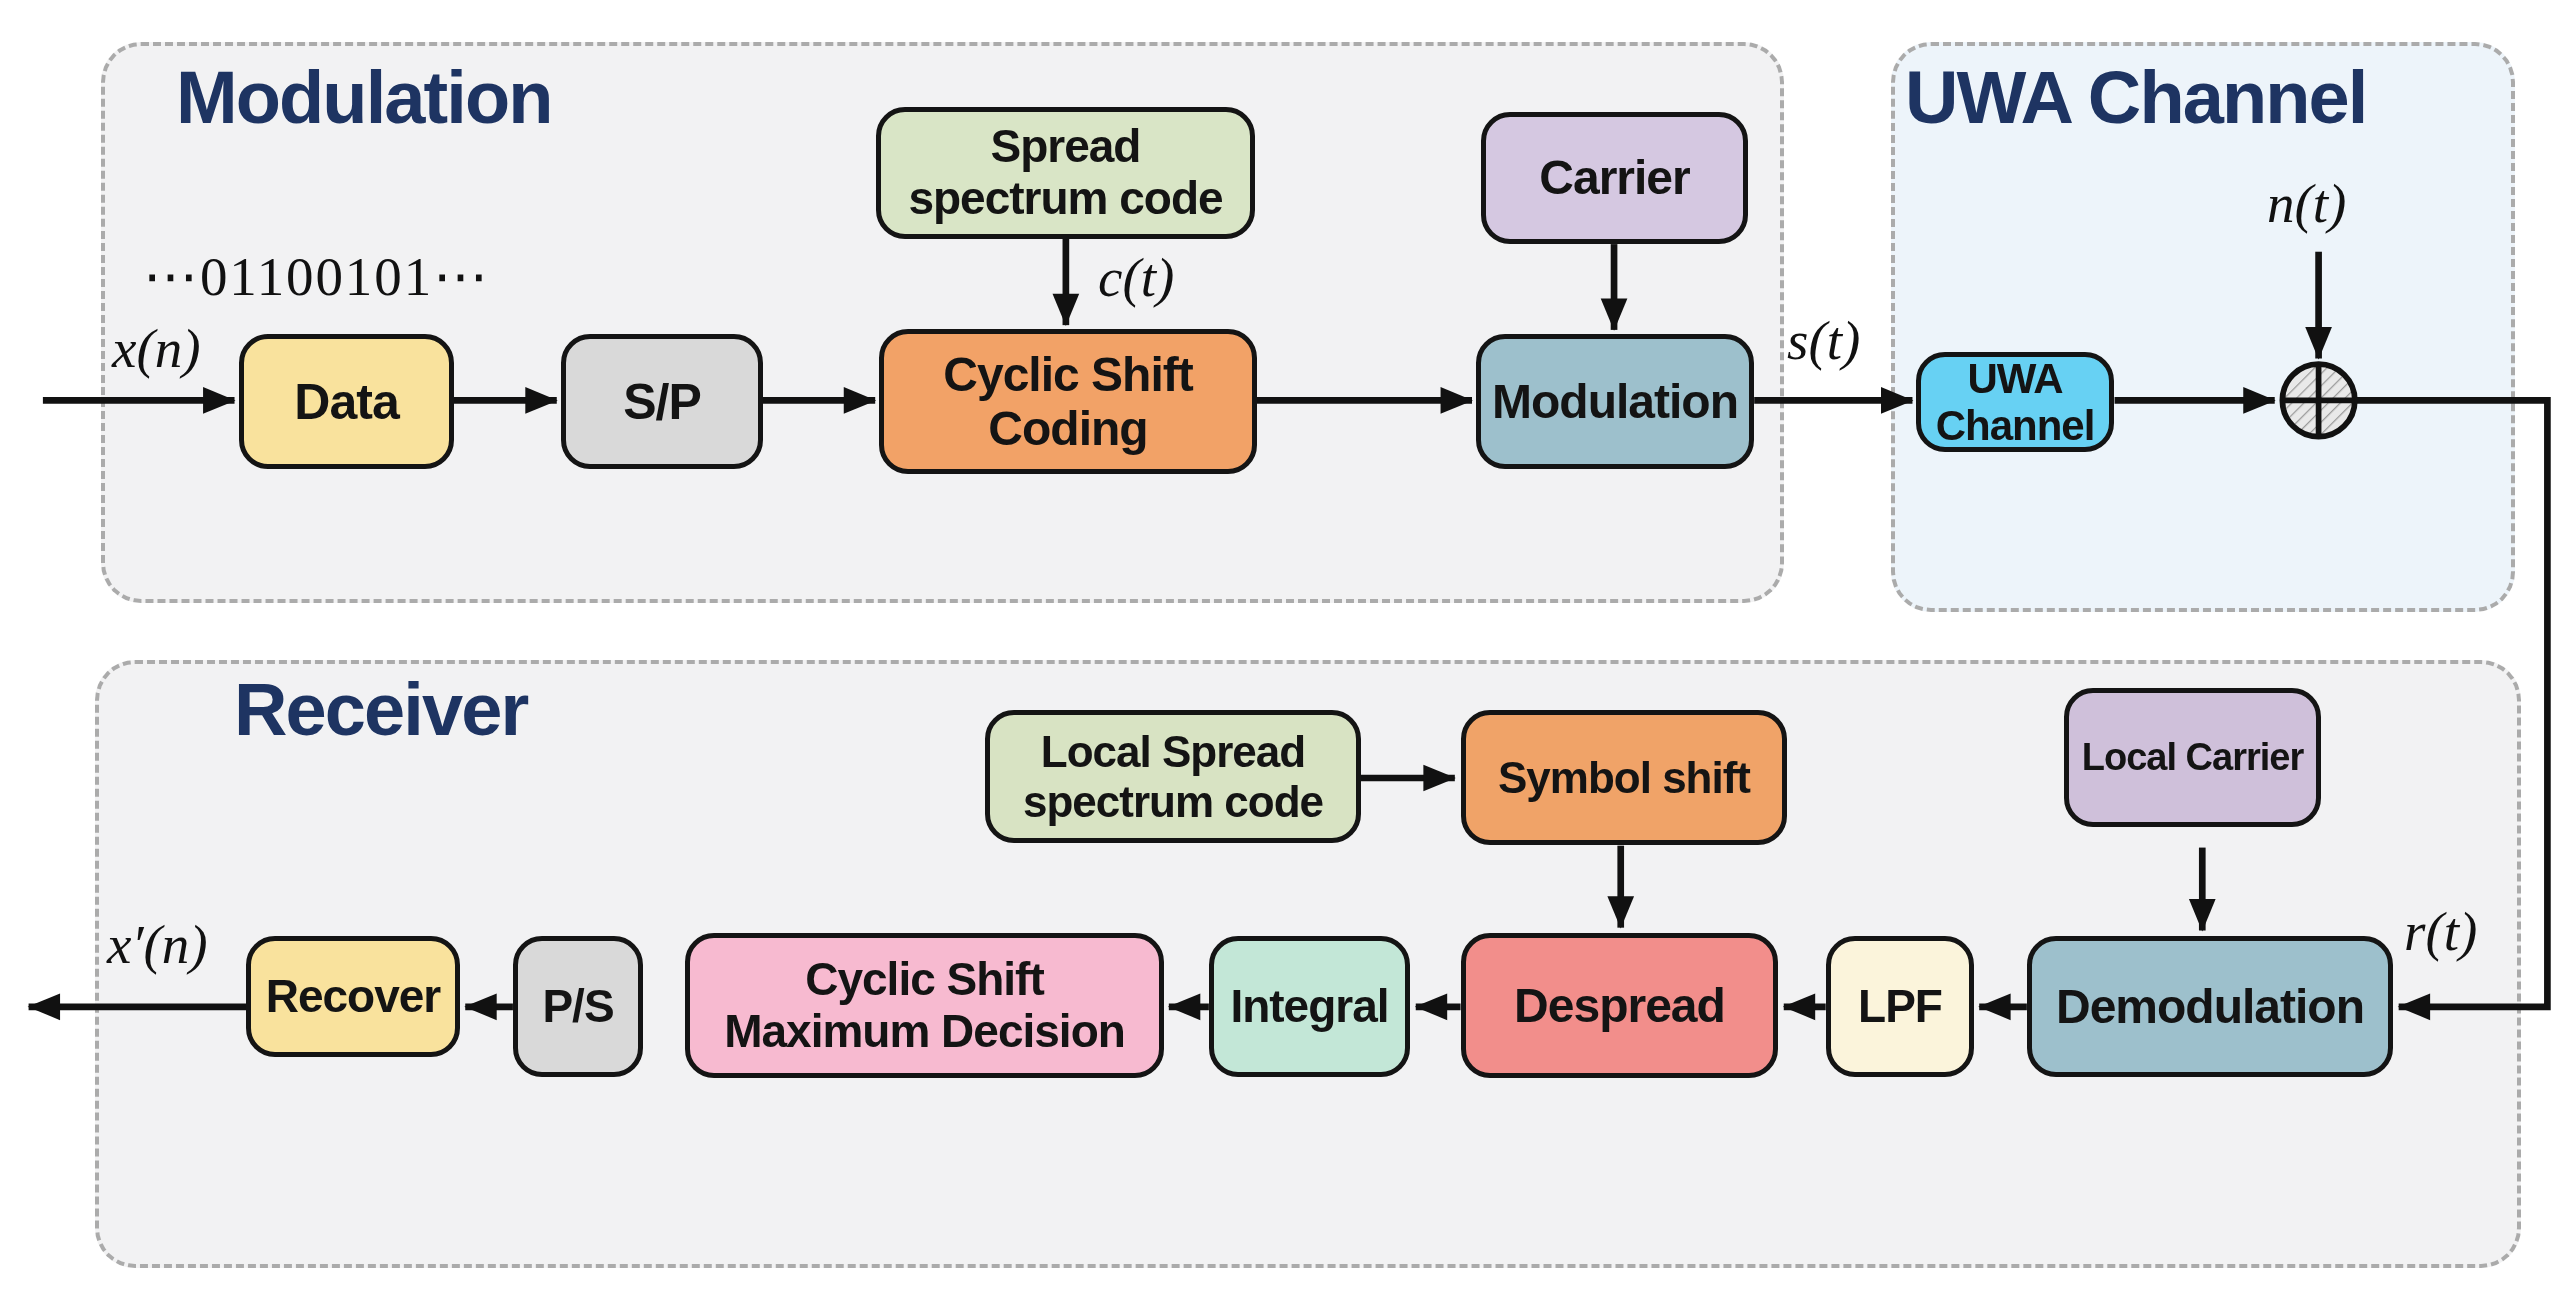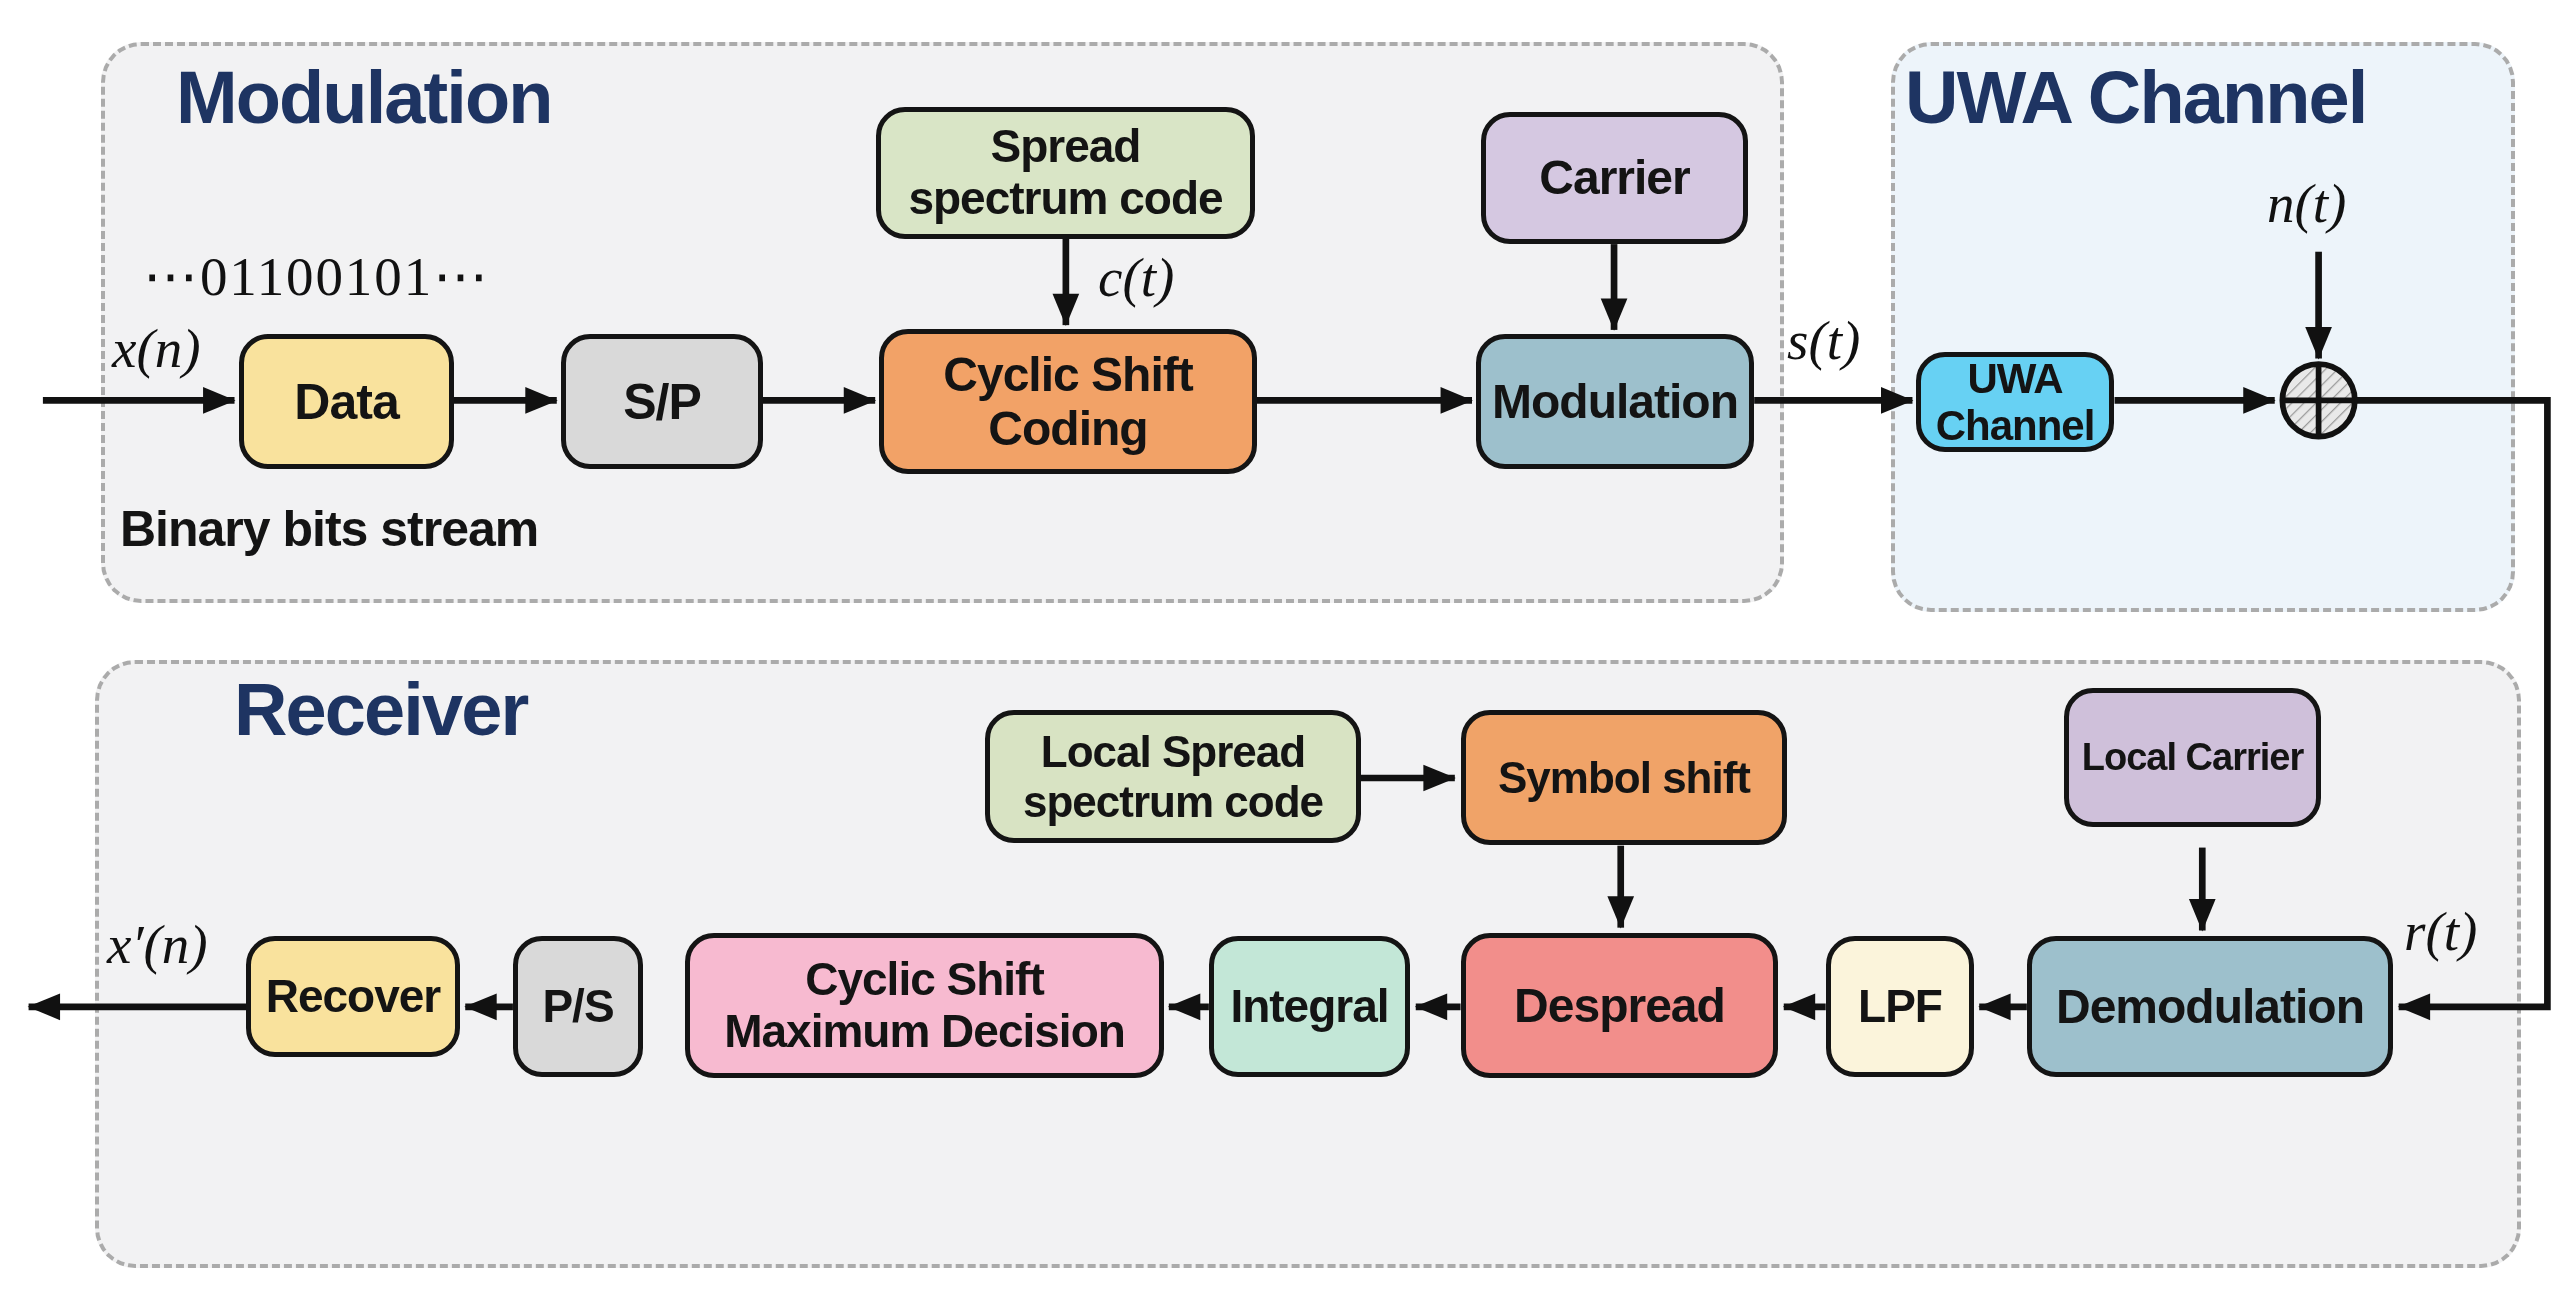--- a/index.html
+++ b/index.html
@@ -218,16 +218,15 @@
   </div>
 
   <div class="sig" id="sig-xn">x(n)</div>
   <div class="sig" id="sig-ct">c(t)</div>
   <div class="sig" id="sig-st">s(t)</div>
   <div class="sig" id="sig-nt">n(t)</div>
   <div class="sig" id="sig-rt">r(t)</div>
   <div class="sig" id="sig-xpn">x′(n)</div>
 
   <div id="binary-stream">⋯01100101⋯</div>
-  <div id="caption-binary">Binary bits stream</div>
 
 </div>
 
 
 </body></html>

